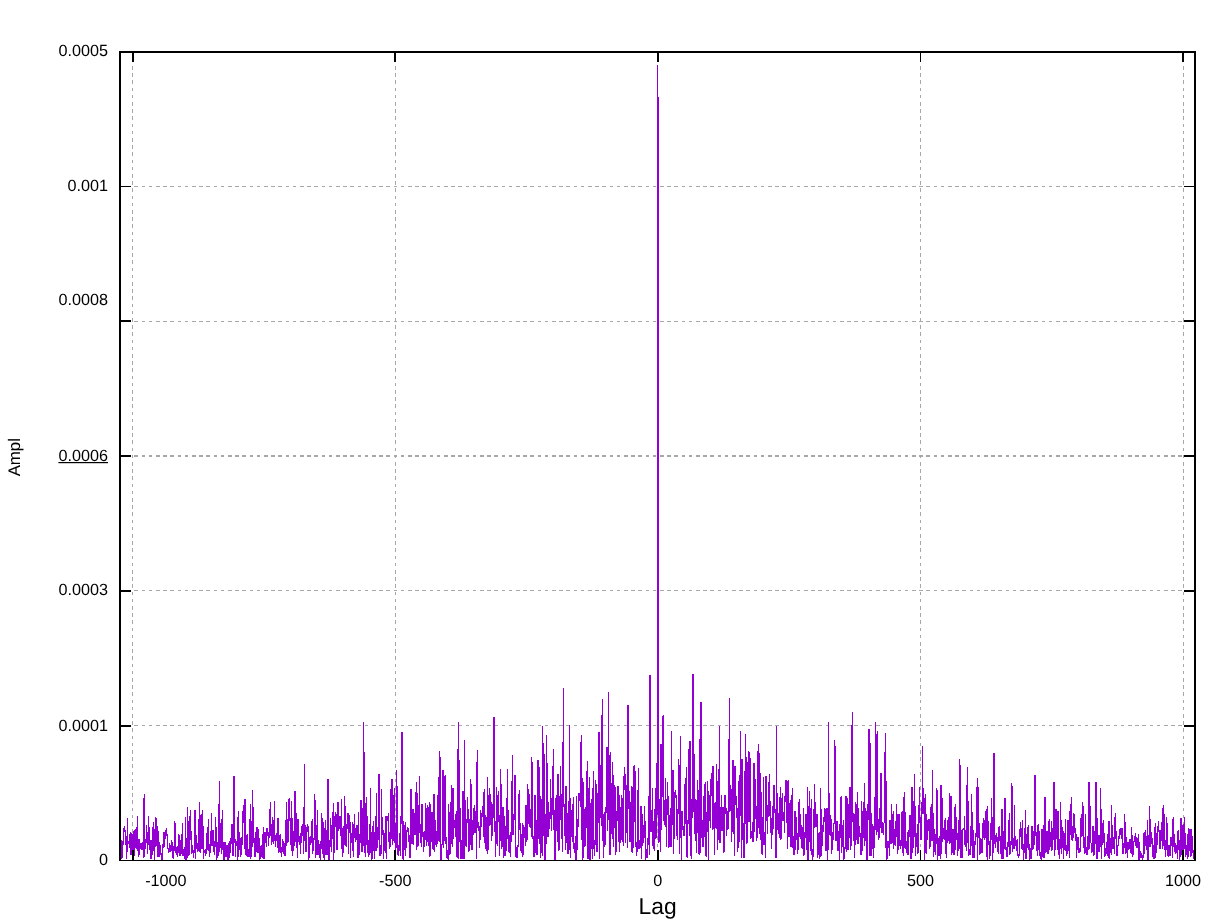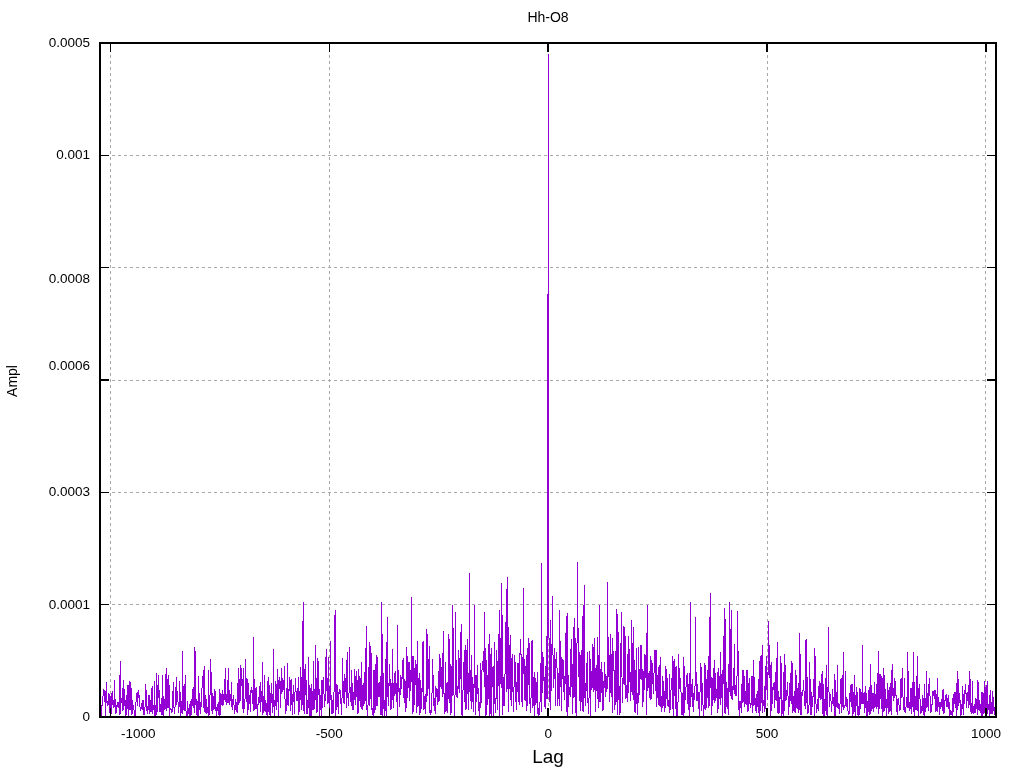--- a/index.html
+++ b/index.html
@@ -103,29 +103,28 @@
       <line x1="100" x2="109" y1="380" y2="380" stroke="#000000" stroke-width="1.5" shape-rendering="crispEdges"></line>
       <line x1="996" x2="987" y1="380" y2="380" stroke="#000000" stroke-width="1.5" shape-rendering="crispEdges"></line>
       <line x1="100" x2="109" y1="267.66666666666663" y2="267.66666666666663" stroke="#000000" stroke-width="1.5" shape-rendering="crispEdges"></line>
       <line x1="996" x2="987" y1="267.66666666666663" y2="267.66666666666663" stroke="#000000" stroke-width="1.5" shape-rendering="crispEdges"></line>
       <line x1="100" x2="109" y1="155.33333333333326" y2="155.33333333333326" stroke="#000000" stroke-width="1.5" shape-rendering="crispEdges"></line>
       <line x1="996" x2="987" y1="155.33333333333326" y2="155.33333333333326" stroke="#000000" stroke-width="1.5" shape-rendering="crispEdges"></line>
       <line x1="100" x2="109" y1="43" y2="43" stroke="#000000" stroke-width="1.5" shape-rendering="crispEdges"></line>
       <line x1="996" x2="987" y1="43" y2="43" stroke="#000000" stroke-width="1.5" shape-rendering="crispEdges"></line>
       <rect x="100" y="43" width="896" height="674" fill="none" stroke="#000000" stroke-width="1.5" shape-rendering="crispEdges"></rect>
     </svg>
-  <div class="chart-title">Hh-O8</div>
   <div class="y-axis-label">Ampl</div>
   <div class="x-axis-label">Lag</div>
   <div id="ytick-labels">
       <div class="ytick-label" style="top: 708px;">0</div>
       <div class="ytick-label" style="top: 595.667px;">0.0001</div>
       <div class="ytick-label" style="top: 483.333px;">0.0003</div>
-      <div class="ytick-label" style="top: 357px;">0.0006</div>
-      <div class="ytick-label" style="top: 270px;">0.0008</div>
+      <div class="ytick-label" style="top: 371px; text-decoration: underline;">0.0006</div>
+      <div class="ytick-label" style="top: 241px;">0.0008</div>
       <div class="ytick-label" style="top: 146.333px;">0.001</div>
       <div class="ytick-label" style="top: 34px;">0.0005</div>
     </div>
   <div id="xtick-labels">
       <div class="xtick-label" style="left: 110.505px; text-align: right;">-1000</div>
       <div class="xtick-label" style="left: 329.362px;">-500</div>
       <div class="xtick-label" style="left: 548.219px;">0</div>
       <div class="xtick-label" style="left: 767.076px;">500</div>
       <div class="xtick-label" style="left: 985.933px;">1000</div>
     </div>

